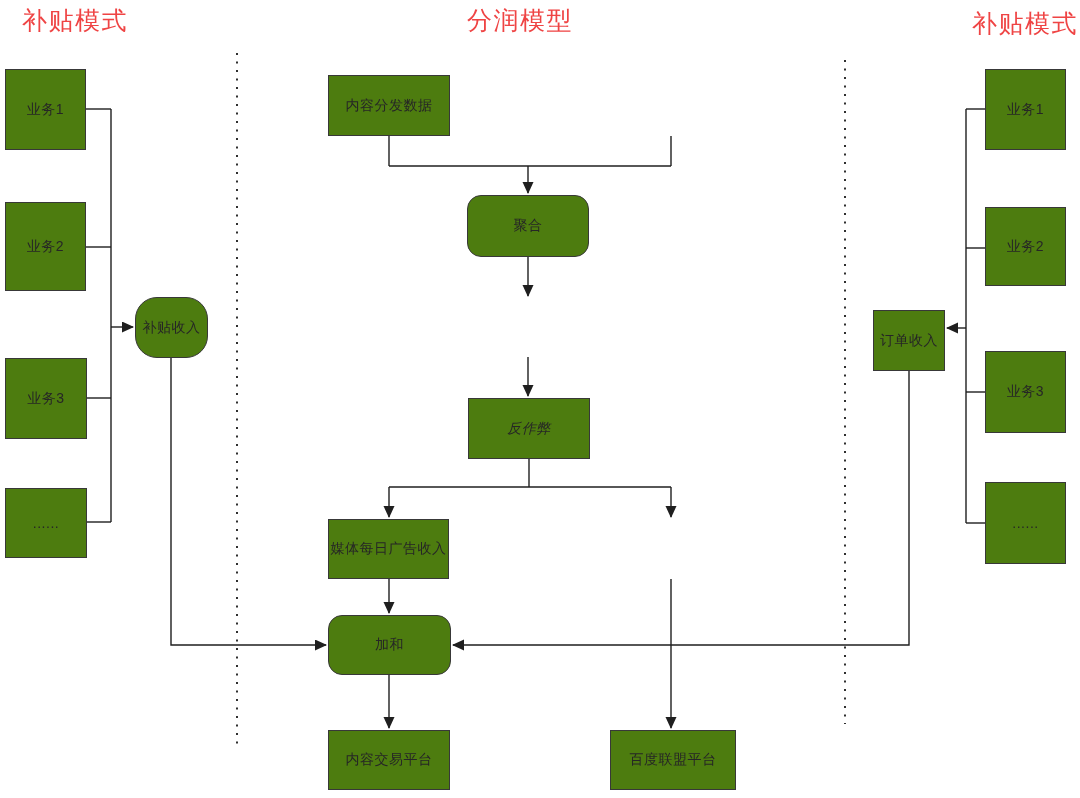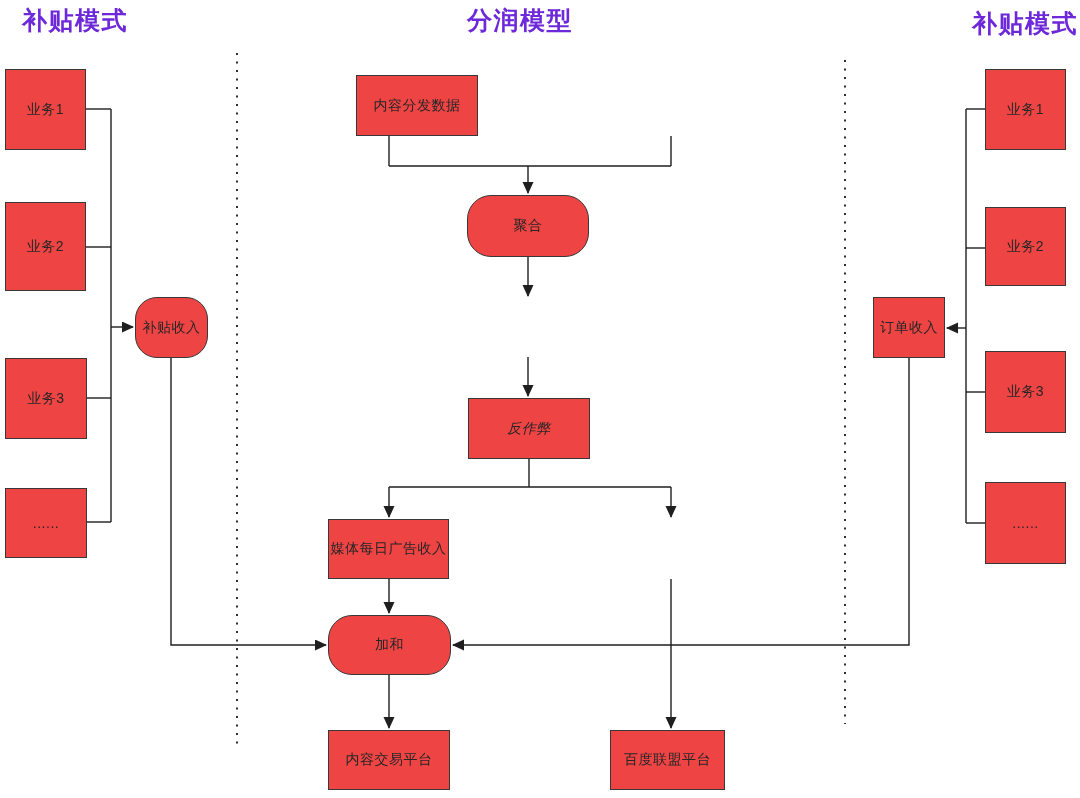--- a/index.html
+++ b/index.html
@@ -9,33 +9,33 @@
     position:relative;
     font-family:"Liberation Sans", sans-serif;
     overflow:hidden;
   }
   #canvas { position:absolute; left:0; top:0; width:1080px; height:798px; }
   svg.wires { position:absolute; left:0; top:0; z-index:1; }
   .node {
     position:absolute;
     box-sizing:border-box;
     border:1.5px solid #383838;
-    background:#ef4444;
+    background:#4d7c0f;
     display:flex; align-items:center; justify-content:center;
     font-size:14px; color:#262626;
     letter-spacing:0.5px;
     z-index:2;
     text-align:center;
   }
-  .rounded { border-radius:24px; }
+  .rounded { border-radius:14px; }
   .section-title {
     position:absolute;
-    font-weight:bold;
+    font-weight:normal;
     font-size:25px;
-    color:#6d28d9;
+    color:#ef4444;
     letter-spacing:1.5px;
     z-index:3;
     white-space:nowrap;
   }
 </style>
 </head>
 <body>
 
 <div id="canvas">
 
@@ -92,27 +92,27 @@
   <div class="section-title" style="left:22px; top:4px;">补贴模式</div>
   <div class="section-title" style="left:467px; top:4px;">分润模型</div>
   <div class="section-title" style="left:972px; top:7px;">补贴模式</div>
 
   <div class="node" style="left:5px; top:69px; width:81px; height:81px;">业务1</div>
   <div class="node" style="left:5px; top:202px; width:81px; height:89px;">业务2</div>
   <div class="node" style="left:5px; top:358px; width:82px; height:81px;">业务3</div>
   <div class="node" style="left:5px; top:488px; width:82px; height:70px;">......</div>
   <div class="node" style="left:135px; top:297px; width:73px; height:61px;border-radius:22px;">补贴收入</div>
 
-  <div class="node" style="left:328px; top:75px; width:122px; height:61px;margin-left:28px;">内容分发数据</div>
+  <div class="node" style="left:328px; top:75px; width:122px; height:61px;">内容分发数据</div>
   <div class="node rounded" style="left:467px; top:195px; width:122px; height:62px;">聚合</div>
   <div class="node" style="left:468px; top:398px; width:122px; height:61px;font-style:italic;">反作弊</div>
   <div class="node" style="left:328px; top:519px; width:121px; height:60px;">媒体每日广告收入</div>
   <div class="node" style="left:328px; top:730px; width:122px; height:60px;">内容交易平台</div>
   <div class="node rounded" style="left:328px; top:615px; width:123px; height:60px;">加和</div>
-  <div class="node" style="left:610px; top:730px; width:115px; height:60px;">百度联盟平台</div>
+  <div class="node" style="left:610px; top:730px; width:126px; height:60px;">百度联盟平台</div>
 
-  <div class="node" style="left:873px; top:297px; width:72px; height:61px;">订单收入</div>
+  <div class="node" style="left:873px; top:310px; width:72px; height:61px;">订单收入</div>
   <div class="node" style="left:985px; top:69px; width:81px; height:81px;">业务1</div>
   <div class="node" style="left:985px; top:207px; width:81px; height:79px;">业务2</div>
   <div class="node" style="left:985px; top:351px; width:81px; height:82px;">业务3</div>
   <div class="node" style="left:985px; top:482px; width:81px; height:82px;">......</div>
 
 </div>
 
 </body></html>

